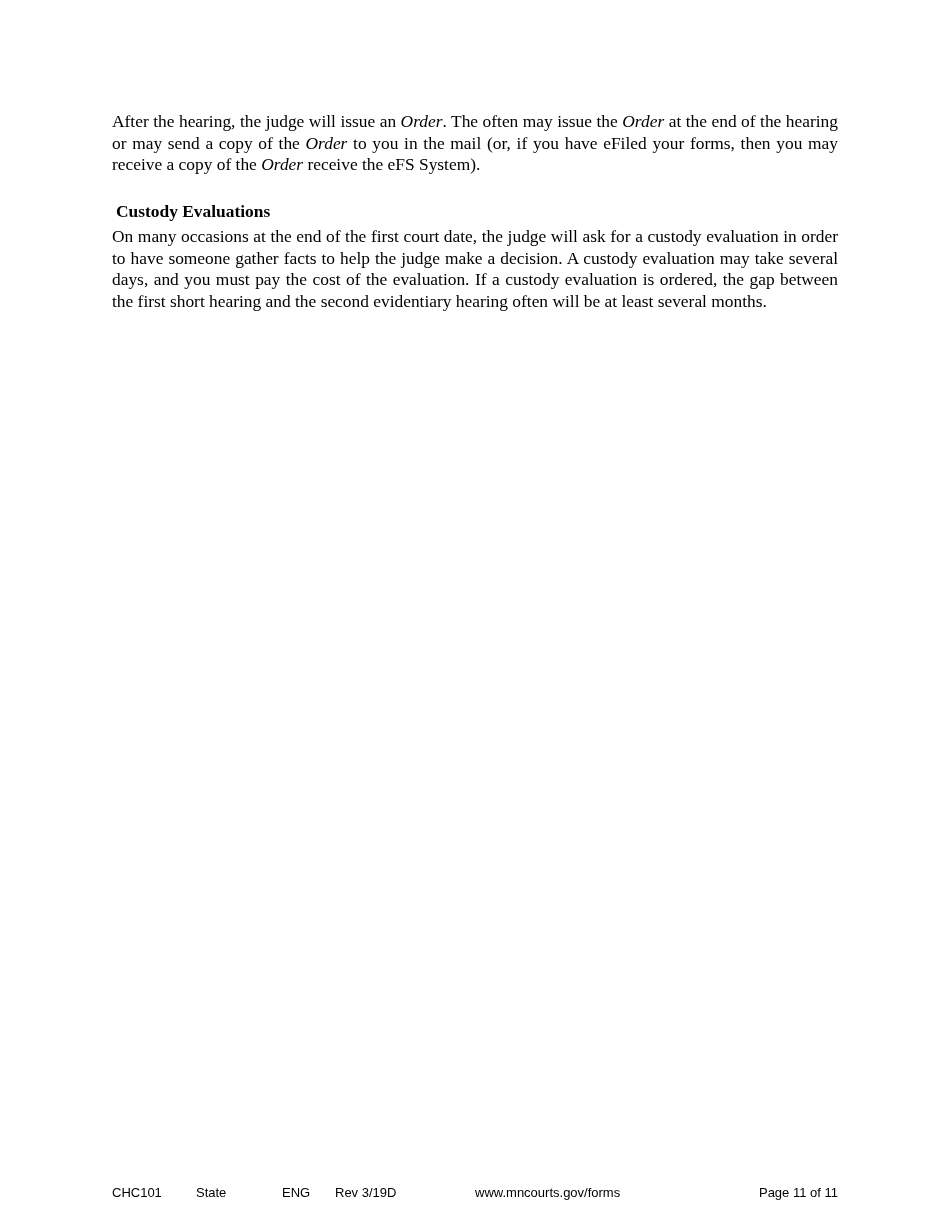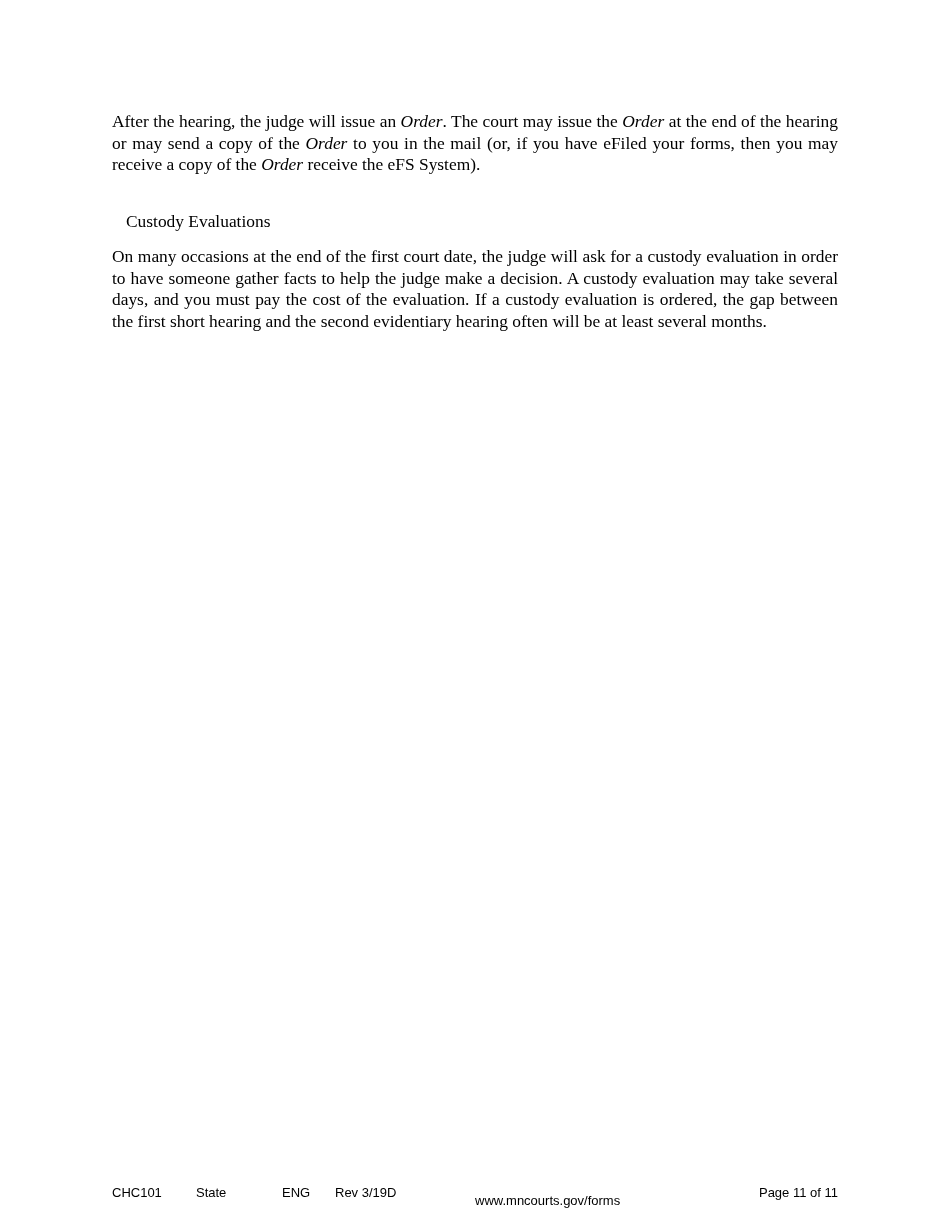--- a/index.html
+++ b/index.html
@@ -28,50 +28,50 @@
       text-align: justify;
       text-align-last: left;
     }
     .para em {
       font-style: italic;
     }
     .spacer {
       height: 21px;
     }
     .heading {
-      margin: 14px;
-      font-weight: normal;
+      margin: 4px;
+      font-weight: bold;
     }
     .footer {
       position: absolute;
       top: 1185px;
       left: 112px;
       width: 726px;
       height: 18px;
       font-family: "Liberation Sans", sans-serif;
       font-size: 13px;
       line-height: 16px;
     }
     .footer span {
       position: absolute;
       top: 0;
       white-space: nowrap;
     }
     .f-code { left: 0; }
     .f-state { left: 84px; }
     .f-lang { left: 170px; }
     .f-rev { left: 223px; text-align: center; }
-    .f-url { left: 363px; margin-top: 8px; }
+    .f-url { left: 363px; }
     .f-page { right: 0; margin-left: 20px; }
   </style>
 </head>
 <body>
 
 <div class="content">
-  <p class="para"><span>After the hearing, the judge will issue an </span><em>Order</em><span>.  The court may issue the </span><em>Order</em><span> at the end of the hearing or may send a copy of the </span><em>Order</em><span> to you in the mail (or, if you have eFiled your forms, then you may receive a copy of the </span><em>Order</em><span> receive the eFS System).</span></p>
+  <p class="para"><span>After the hearing, the judge will issue an </span><em>Order</em><span>.  The often may issue the </span><em>Order</em><span> at the end of the hearing or may send a copy of the </span><em>Order</em><span> to you in the mail (or, if you have eFiled your forms, then you may receive a copy of the </span><em>Order</em><span> receive the eFS System).</span></p>
 
   <div class="spacer"></div>
 
   <h2 class="heading" style="font-size:17.4px;line-height:21.5px;">Custody Evaluations</h2>
   <p class="para">On many occasions at the end of the first court date, the judge will ask for a custody evaluation in order to have someone gather facts to help the judge make a decision.  A custody evaluation may take several days, and you must pay the cost of the evaluation.  If a custody evaluation is ordered, the gap between the first short hearing and the second evidentiary hearing often will be at least several months.</p>
 </div>
 
 <div class="footer">
   <span class="f-code">CHC101</span>
   <span class="f-state">State</span>

